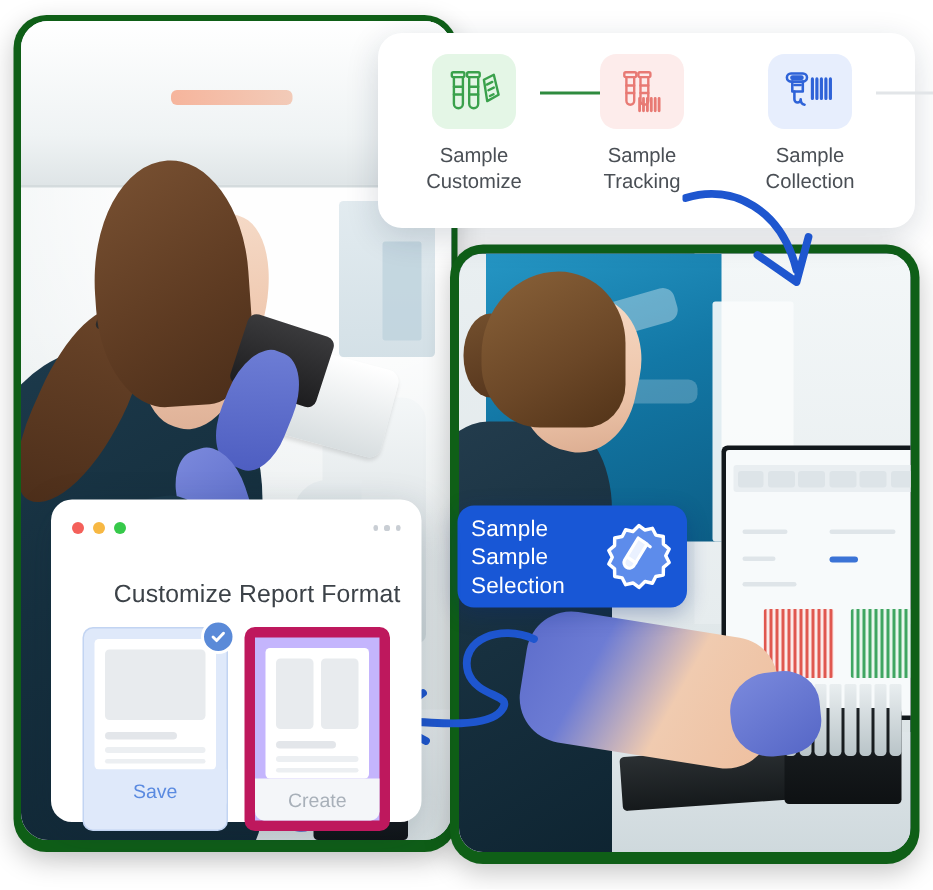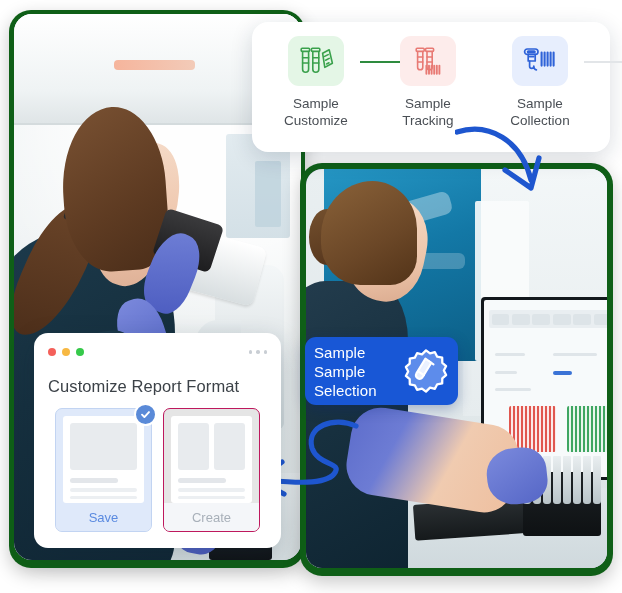--- a/index.html
+++ b/index.html
@@ -192,26 +192,26 @@
     position:absolute;left:34px;top:333px;width:247px;height:215px;
     background:#ffffff;border-radius:14px;z-index:10;
     box-shadow:0 8px 26px rgba(20,40,60,.22);
     padding:12px 14px;box-sizing:border-box;
   }
   .dlg-bar{display:flex;align-items:center;height:14px;}
   .lights{display:flex;gap:6px;}
   .lights span{width:8px;height:8px;border-radius:50%;display:block;}
   .dots{margin-left:auto;display:flex;gap:4px;}
   .dots span{width:3.5px;height:3.5px;border-radius:50%;background:#c9ced4;display:block;}
-  #dialog-title{margin-top:18px;text-align:left;font-size:16.5px;color:#3c4248;letter-spacing:.1px;}
+  #dialog-title{margin-top:28px;text-align:right;font-size:16.5px;color:#3c4248;letter-spacing:.1px;}
 
   .cards{display:flex;gap:11px;margin-top:12px;justify-content:center;}
   .rcard{width:97px;border-radius:7px;box-sizing:border-box;position:relative;padding:7px 7px 0 7px;}
   .rcard.selected{background:#dfe9fa;border:1px solid #c2d4f2;}
-  .rcard.plain{background:#e5e5e5;border:1px solid #be185d;}
+  .rcard.plain{background:#c4b5fd;border:7px solid #be185d;}
   .rpaper{background:#fff;border-radius:3px;padding:7px 7px 9px 7px;height:87px;box-sizing:border-box;}
   .rpaper .blocks{display:flex;gap:5px;}
   .rpaper .blk{background:#e8ebee;border-radius:3px;height:47px;flex:1;}
   .rpaper .l1{height:5px;background:#e3e6ea;border-radius:3px;margin-top:8px;width:72%;}
   .rpaper .l2{height:3.5px;background:#eceff2;border-radius:3px;margin-top:5px;width:100%;}
   .rpaper .l3{height:3.5px;background:#eceff2;border-radius:3px;margin-top:4px;width:100%;}
   .rfoot{height:28px;display:flex;align-items:center;justify-content:center;font-size:13px;margin:0 -7px;border-radius:0 0 6px 6px;}
   .rfoot.save{color:#5a8ae0;background:#dfe9fa;}
   .rfoot.create{color:#a8b0b9;background:#f4f6f9;}
   .check{position:absolute;right:-6px;top:-6px;width:19px;height:19px;border-radius:50%;

